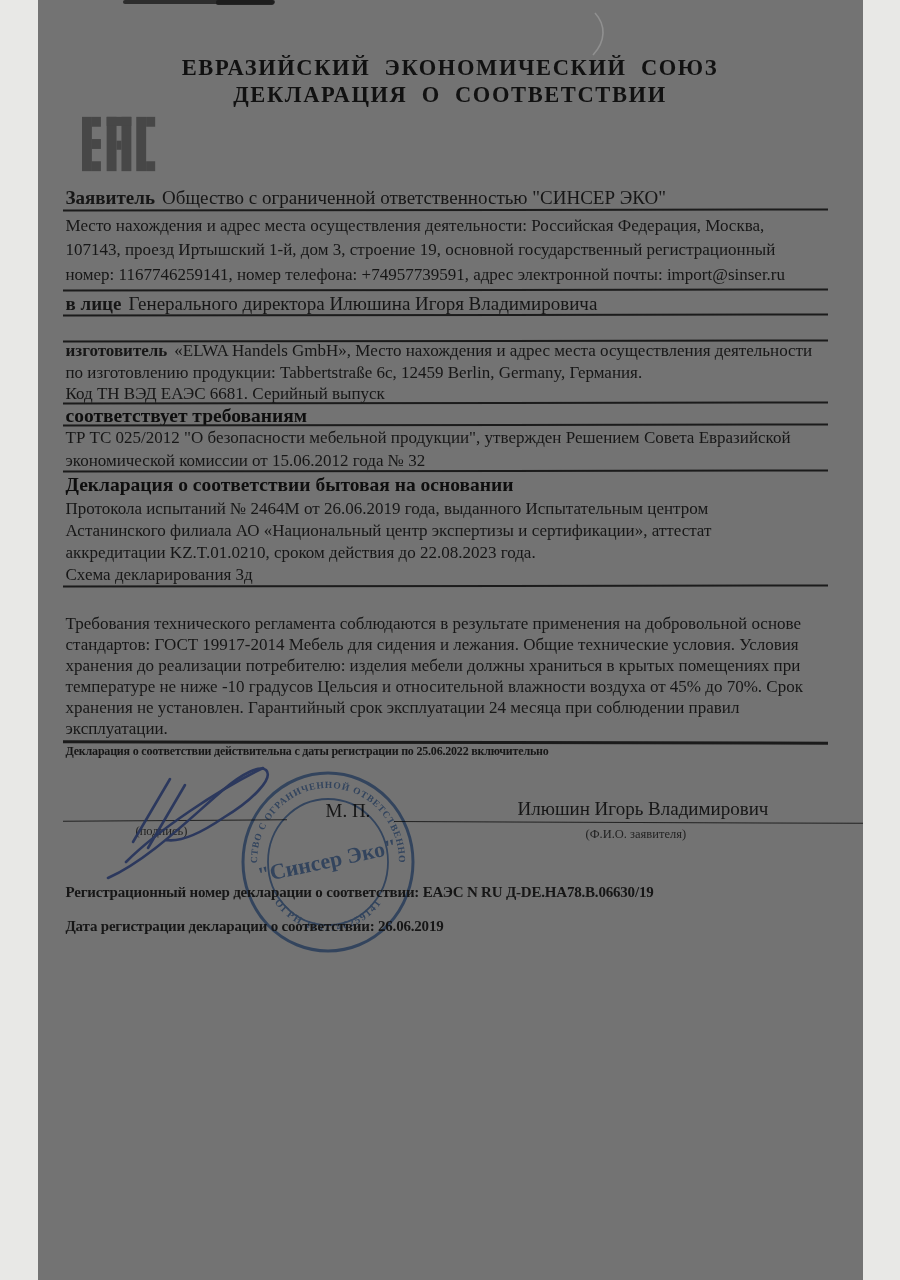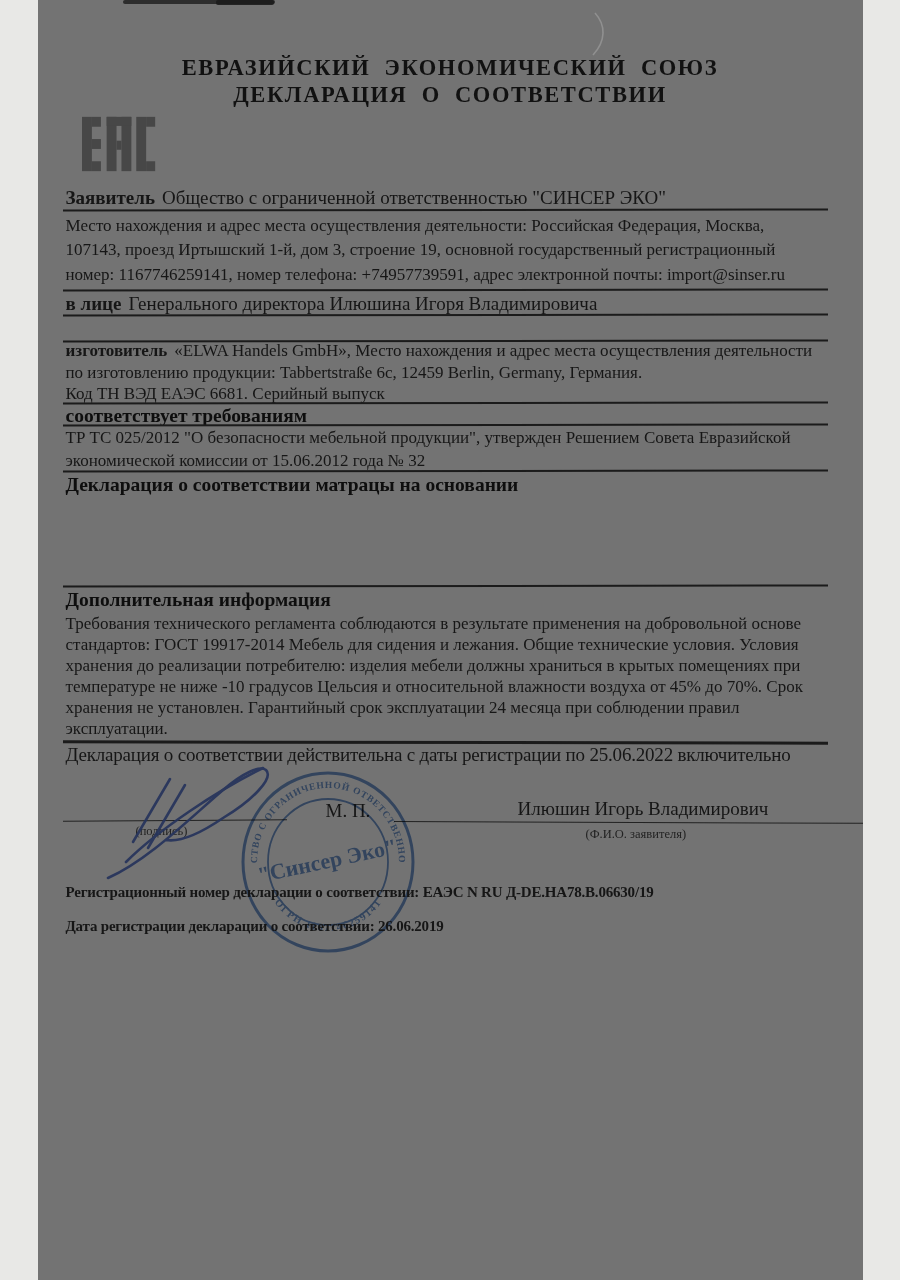--- a/index.html
+++ b/index.html
@@ -24,21 +24,21 @@
   }
   .sep.k25{border-top-width:2.5px;}
   .sep.k3{border-top-width:3px;transform:rotate(0.1deg);}
   .heading{left:28px;right:36px;font-size:19.5px;font-weight:bold;color:#0e0e0e;}
   .para{left:28px;right:36px;font-size:17px;}
   .addr{top:214px;line-height:24.3px;}
   .manu{top:340px;line-height:21.5px;}
   .regu{top:427px;line-height:22.5px;}
   .basis{top:498px;line-height:22px;}
   .addl{top:613px;line-height:21px;}
-  .validity{left:28px;right:36px;top:744px;font-size:19px;font-weight:normal;letter-spacing:-0.2px;}
+  .validity{left:28px;right:36px;top:744px;font-size:12px;font-weight:bold;letter-spacing:-0.2px;}
   .sig-zone{left:0;top:758px;width:900px;height:200px;}
   .sig-line{border-top:1.9px solid #222;}
   .caption{font-size:12.5px;color:#222;}
   .footer-line{left:28px;right:36px;font-size:15px;font-weight:bold;letter-spacing:-0.2px;}
   .artifact{background:#1c1c1c;border-radius:2px;}
   svg{display:block;}
 </style>
 </head>
 <body>
 
@@ -106,26 +106,29 @@
 
   <div class="abs heading" style="top:405px;">соответствует требованиям</div>
 
   <div class="abs sep" style="top:424px;"></div>
 
   <div class="abs para regu lines">ТР  ТС  025/2012  "О  безопасности мебельной продукции",  утвержден  Решением  Совета  Евразийской
 экономической  комиссии от 15.06.2012 года  № 32</div>
 
   <div class="abs sep" style="top:470px;"></div>
 
-  <div class="abs heading" style="top:474px;">Декларация о соответствии матрацы на основании</div>
+  <div class="abs heading" style="top:474px;">Декларация о соответствии бытовая на основании</div>
 
+  <div class="abs para basis lines">Протокола испытаний № 2464М   от 26.06.2019 года,  выданного Испытательным центром
+Астанинского филиала АО «Национальный центр экспертизы и сертификации»,  аттестат
+аккредитации KZ.T.01.0210, сроком действия до 22.08.2023 года.
+Схема декларирования 3д</div>
 
   <div class="abs sep" style="top:585px;"></div>
 
-  <div class="abs heading" style="top:589px;">Дополнительная информация</div>
 
   <div class="abs para addl lines">Требования технического  регламента соблюдаются в результате  применения на добровольной основе
 стандартов: ГОСТ 19917-2014 Мебель для сидения и лежания. Общие технические условия.  Условия
 хранения до реализации потребителю: изделия мебели должны храниться в крытых  помещениях при
 температуре не ниже -10 градусов  Цельсия и относительной влажности воздуха  от 45% до 70%.  Срок
 хранения не установлен. Гарантийный срок эксплуатации 24 месяца при соблюдении правил
 эксплуатации.</div>
 
   <div class="abs sep k3" style="top:741px;"></div>
 

